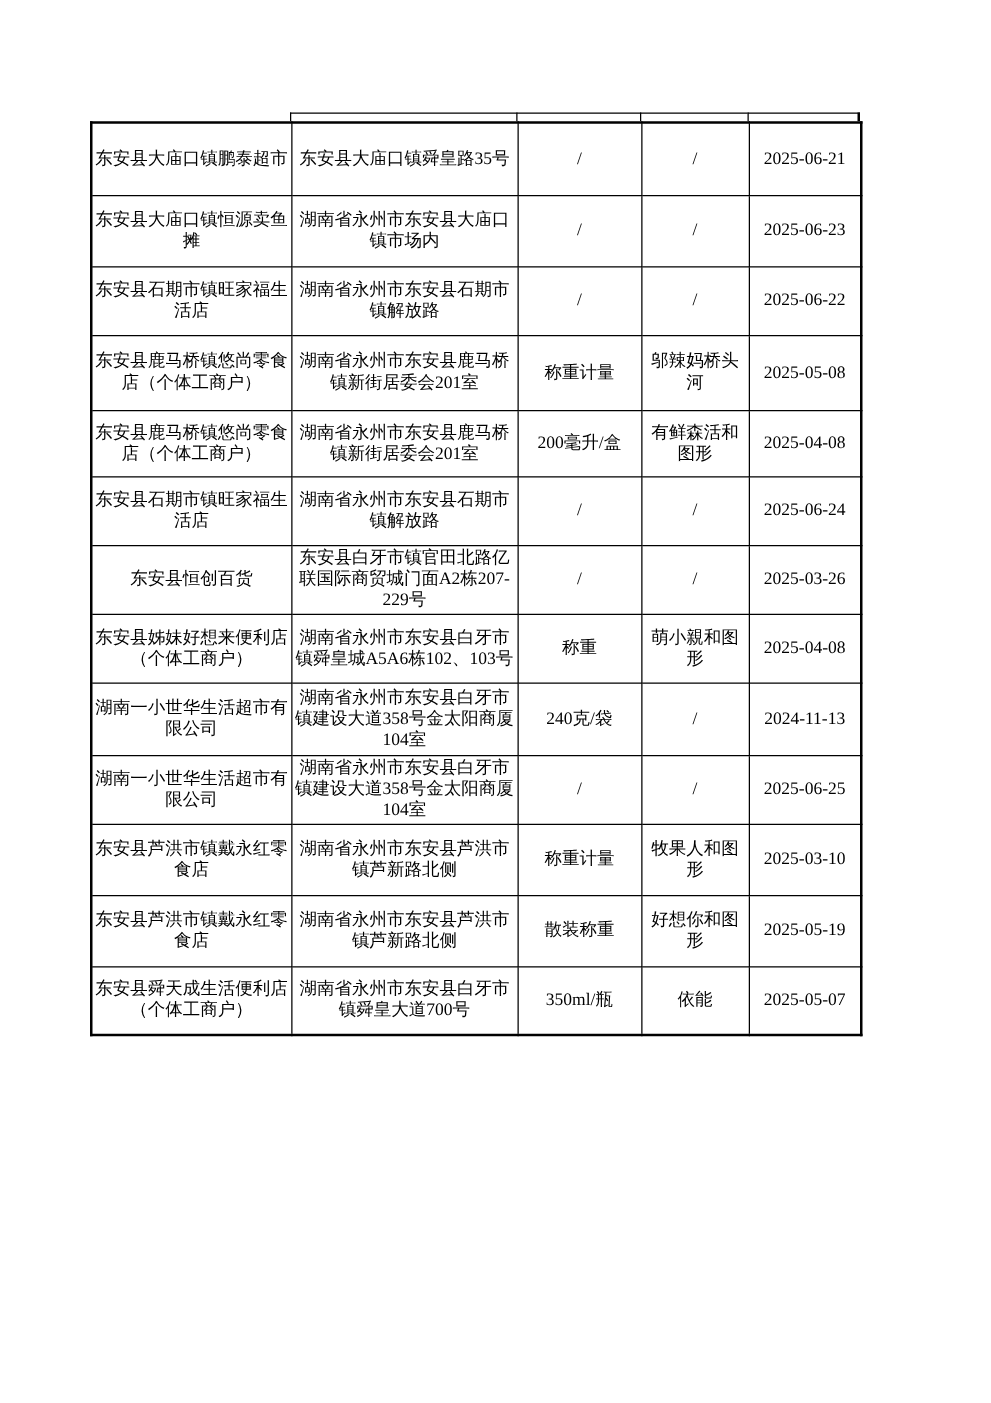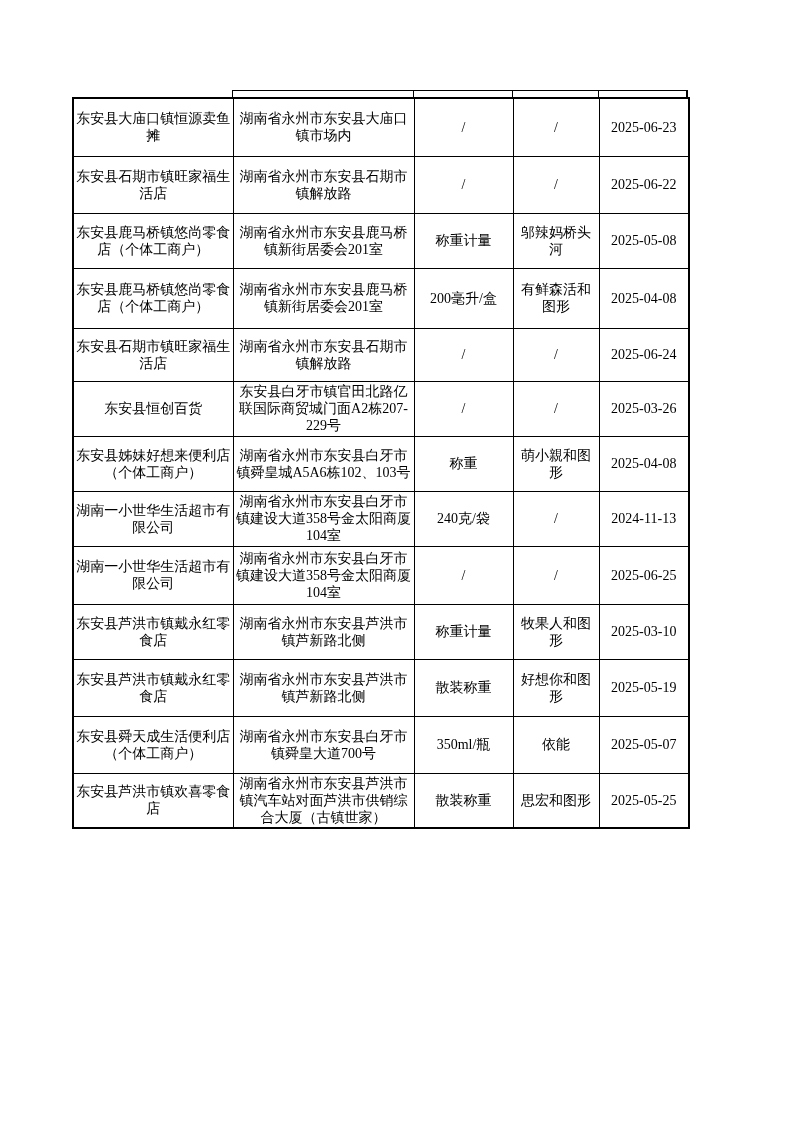--- a/index.html
+++ b/index.html
@@ -94,20 +94,27 @@
   <table class="data-table">
     <colgroup>
       <col class="c1">
       <col class="c2">
       <col class="c3">
       <col class="c4">
       <col class="c5">
     </colgroup>
     <tbody id="rows">
         <tr>
+          <td>东安县大庙口镇鹏泰超市</td>
+          <td>东安县大庙口镇舜皇路35号</td>
+          <td>/</td>
+          <td>/</td>
+          <td>2025-06-21</td>
+        </tr>
+        <tr>
           <td>东安县大庙口镇恒源卖鱼
 摊</td>
           <td>湖南省永州市东安县大庙口
 镇市场内</td>
           <td>/</td>
           <td>/</td>
           <td>2025-06-23</td>
         </tr>
         <tr>
           <td>东安县石期市镇旺家福生
@@ -208,26 +215,16 @@
         </tr>
         <tr>
           <td>东安县舜天成生活便利店
 （个体工商户）</td>
           <td>湖南省永州市东安县白牙市
 镇舜皇大道700号</td>
           <td>350ml/瓶</td>
           <td>依能</td>
           <td>2025-05-07</td>
         </tr>
-        <tr>
-          <td>东安县芦洪市镇欢喜零食
-店</td>
-          <td>湖南省永州市东安县芦洪市
-镇汽车站对面芦洪市供销综
-合大厦（古镇世家）</td>
-          <td>散装称重</td>
-          <td>思宏和图形</td>
-          <td>2025-05-25</td>
-        </tr>
       </tbody>
   </table>
 
 </div>
 
 </body></html>

